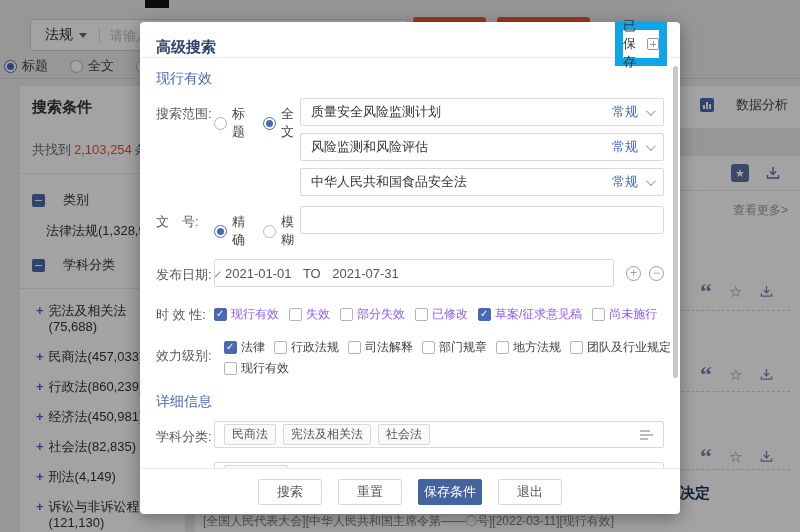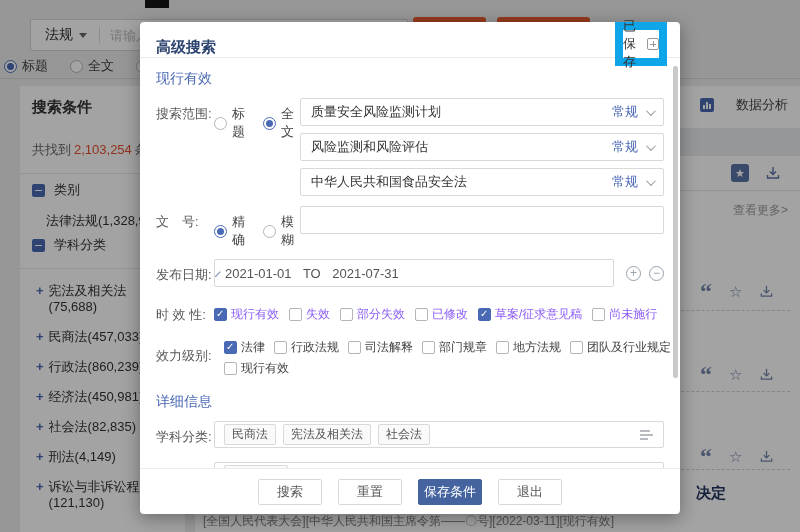--- a/index.html
+++ b/index.html
@@ -22,40 +22,40 @@
   .rdot { width:13px; height:13px; border:1px solid #b5b5b5; border-radius:50%; background:#fff; position:relative; flex:none; }
   .rdot.on { border-color:#4a69b4; }
   .rdot.on::after { content:""; position:absolute; left:2px; top:2px; width:7px; height:7px; border-radius:50%; background:#4a69b4; }
   .page-hr { position:absolute; left:0; top:78px; width:800px; height:1px; background:#d8d8d8; }
 
   .panel-left { position:absolute; left:20px; top:86px; width:165px; height:446px; background:#ffffff; padding:12px 12px 0 12px; }
   .pl-title { font-size:15px; font-weight:bold; color:#333; }
   .pl-count { margin-top:24px; font-size:13px; color:#666; white-space:nowrap; }
   .pl-count .cnt { color:#e4502e; padding:0 3px; }
   .pl-hr { border:none; border-top:1px solid #e8e8e8; margin:14px -12px 0 -12px; }
-  .pl-head { display:flex; align-items:center; gap:9px; margin:7px 0 0 0; font-size:13px; color:#333; cursor:pointer; }
+  .pl-head { display:flex; align-items:center; gap:18px; margin:17px 0 0 0; font-size:13px; color:#333; cursor:pointer; }
   .minus-sq { width:13px; height:13px; background:#4a69b4; border-radius:2px; position:relative; flex:none; }
   .minus-sq::after { content:""; position:absolute; left:3px; top:6px; width:7px; height:1.5px; background:#fff; }
   .pl-item { margin:14px 0 0 4px; font-size:13px; color:#333; display:flex; gap:5px; line-height:16px; cursor:pointer; }
   .pl-item .plus { color:#4a69b4; font-weight:bold; flex:none; }
   .pl-item.noplus { margin-left:14px; }
 
   .panel-right { position:absolute; left:195px; top:86px; width:605px; height:446px; background:#fff; }
   .rp-toolbar { position:absolute; top:10px; right:12px; display:flex; align-items:center; gap:22px; font-size:13px; color:#444; cursor:pointer; }
   .rp-strip { position:absolute; top:42px; left:0; right:0; height:28px; background:#e9ecef; }
   .rp-actions { position:absolute; top:78px; left:536px; display:flex; gap:16px; align-items:center; }
   .star-btn { width:18px; height:18px; background:#5a73a7; border-radius:3px; color:#fff; font-size:11px; line-height:18px; text-align:center; cursor:pointer; }
   .icon-dl { cursor:pointer; display:inline-flex; }
   .rp-hr { position:absolute; top:104px; left:0; right:0; border-top:1px solid #e6e6e6; }
   .rp-more { position:absolute; top:116px; right:12px; font-size:12px; color:#999; cursor:pointer; }
   .row-icons { position:absolute; left:505px; display:flex; gap:17px; align-items:center; }
   .row-icons .q { font-family:"Liberation Serif","DejaVu Serif",serif; font-weight:bold; font-size:24px; color:#7487ad; line-height:10px; height:12px; cursor:pointer; }
   .row-icons .st { font-size:15px; color:#7487ad; cursor:pointer; line-height:15px; }
   .dashed { position:absolute; left:300px; right:10px; border-top:1px dashed #ccd2dc; }
-  .rp-tail { position:absolute; left:501px; top:398px; font-size:15px; font-weight:bold; color:#22355e; }
+  .rp-tail { position:absolute; left:485px; top:398px; font-size:15px; font-weight:bold; color:#22355e; }
   .rp-cite { position:absolute; left:8px; top:427px; font-size:12px; color:#808080; white-space:nowrap; }
 
   
   .overlay { position:absolute; inset:0; background:rgba(0,0,0,0.36); z-index:50; }
   .modal { position:absolute; left:140px; top:22px; width:540px; height:492px; background:#fff; border-radius:4px; box-shadow:0 4px 18px rgba(0,0,0,0.35); z-index:100; display:flex; flex-direction:column; }
   .m-header { height:36px; border-bottom:1px solid #ebebeb; display:flex; align-items:flex-end; padding:0 16px; flex:none; }
   .m-title { font-size:15px; font-weight:bold; color:#2e4470; }
   .saved-box { position:absolute; right:13px; top:0; width:52px; height:44px; border:8px solid #0ea5e9; background:#fff; display:flex; align-items:center; justify-content:center; gap:6px; font-size:13px; color:#333; cursor:pointer; z-index:5; }
   .plus-sq { width:12px; height:12px; border:1px solid #999; border-radius:2px; position:relative; flex:none; }
   .plus-sq::before { content:""; position:absolute; left:2px; top:5px; width:6px; height:1px; background:#999; }

